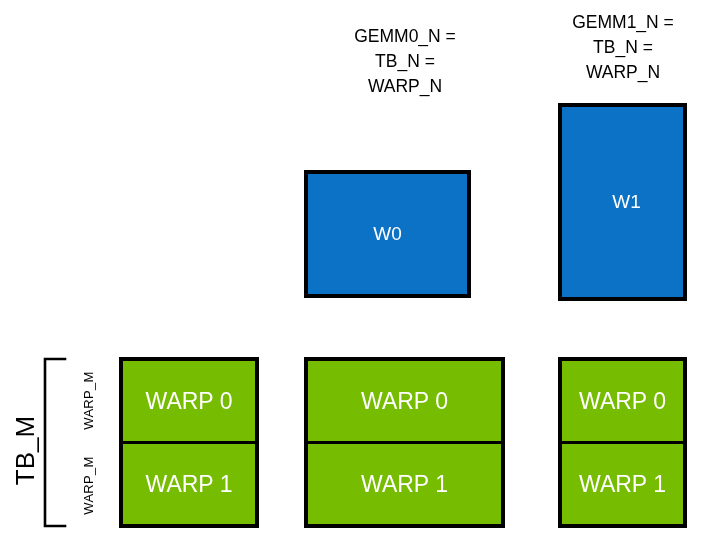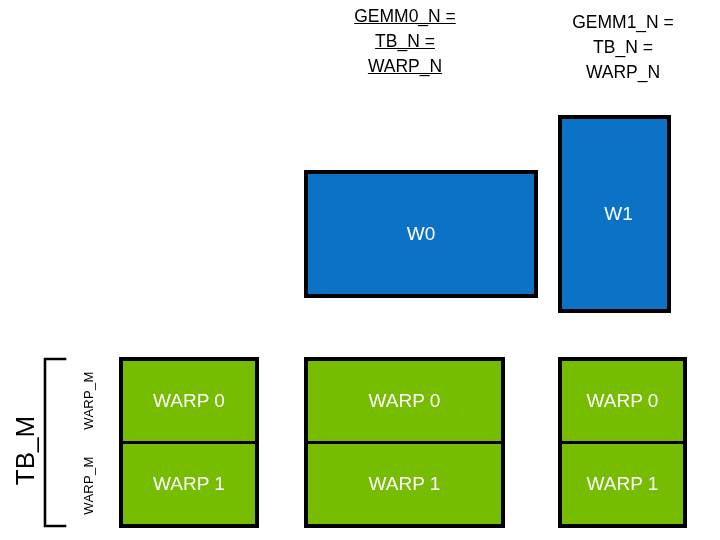--- a/index.html
+++ b/index.html
@@ -24,37 +24,37 @@
   
   .col-header {
     position: absolute;
     text-align: center;
     color: #000000;
     font-size: 17.5px;
     line-height: 25px;
     white-space: pre-line;
     letter-spacing: 0px;
   }
-  #header-gemm0 { left: 304px; top: 4px;  width: 202px; text-decoration: underline; }
+  #header-gemm0 { left: 304px; top: 24px;  width: 202px; }
   #header-gemm1 { left: 540px; top: 10px;  width: 166px; }
 
   
   .wbox {
     position: absolute;
     background: #0c72c5;
     border: 4px solid #000000;
     box-sizing: border-box;
     display: flex;
     align-items: center;
     justify-content: center;
     color: #ffffff;
     font-size: 19px;
   }
-  #wbox-w0 { left: 304px; top: 170px; width: 234px; height: 128px; }
-  #wbox-w1 { left: 558px; top: 115px; width: 113px; height: 198px; padding-left: 8px; }
+  #wbox-w0 { left: 304px; top: 170px; width: 167px; height: 128px; }
+  #wbox-w1 { left: 558px; top: 103px; width: 129px; height: 198px; padding-left: 8px; }
 
   
   .warp-column {
     position: absolute;
     top: 357px;
     height: 171px;
     border: 4px solid #000000;
     box-sizing: border-box;
     display: flex;
     flex-direction: column;
@@ -64,21 +64,21 @@
   #warp-col-1 { left: 304px; width: 201px; }
   #warp-col-2 { left: 558px; width: 129px; }
 
   .warp-cell {
     flex: 1 1 50%;
     background: #76bc00;
     display: flex;
     align-items: center;
     justify-content: center;
     color: #ffffff;
-    font-size: 19px;
+    font-size: 23px;
   }
   .warp-cell.top { border-bottom: 3px solid #000000; }
 
   
   #tbm-label {
     position: absolute;
     left: -50px;
     top: 435px;
     width: 150px;
     text-align: center;

